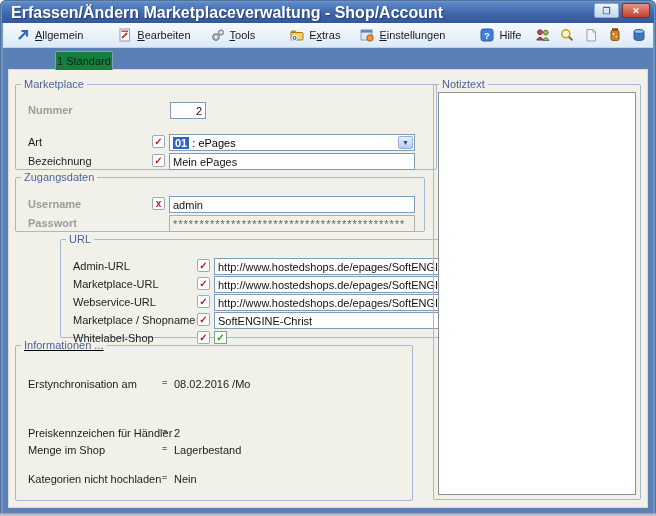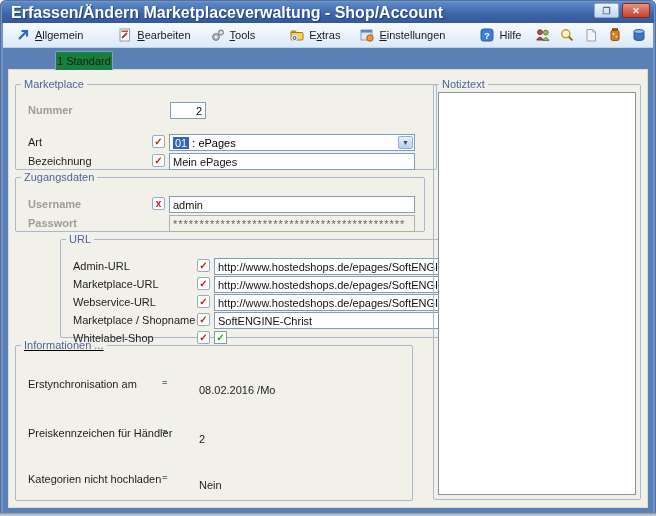--- a/index.html
+++ b/index.html
@@ -52,30 +52,30 @@
           color:#c81616;font-weight:bold;font-size:10px;line-height:11px;text-align:center;box-sizing:border-box;}
   .cb{position:absolute;left:153px;top:1px;width:13px;height:13px;background:#fff;border:1px solid #7fa08a;
           color:#1f9f1f;font-weight:bold;font-size:10px;line-height:11px;text-align:center;box-sizing:border-box;}
   
   .tb{position:absolute;left:153px;top:0;height:17px;border:1px solid #7f9db9;background:#fff;
           font-family:"Liberation Sans",sans-serif;font-size:11px;color:#111;padding:0 3px;box-sizing:border-box;}
   .w246{width:246px;} .w229{width:229px;} .w36{left:154px;width:36px;text-align:right;}
   .tb.disabled{background:#f2f1e9;border-color:#b2b0a6;color:#63635f;letter-spacing:1px;}
   .dd{position:absolute;left:153px;top:0;width:246px;height:17px;border:1px solid #7f9db9;background:#fff;
           display:flex;align-items:center;padding-left:3px;box-sizing:border-box;}
-  .dd-sel{background:#2f64c2;color:#fff;padding:0 2px;}
+  .dd-sel{background:#2f64c2;color:#fff;padding:0 2px;font-weight:bold;}
   .dd-btn{position:absolute;right:1px;top:1px;width:15px;height:13px;
           background:linear-gradient(#e9f1fc,#b6cdf0);border:1px solid #90b0dd;border-radius:2px;
           display:flex;align-items:center;justify-content:center;color:#2a4a80;font-size:7px;box-sizing:border-box;}
   .go{position:absolute;left:385px;top:1px;width:15px;height:15px;background:#cfe2f8;border:1px solid #5f87c0;
           color:#1a4a9c;font-size:10px;line-height:13px;text-align:center;border-radius:2px;box-sizing:border-box;}
   
   .eq{position:absolute;left:146px;top:2px;font-size:9px;font-weight:bold;color:#6a7684;}
   .eq::before{content:"=";}
-  .iv{position:absolute;left:158px;top:8px;color:#1c1c1c;white-space:nowrap;margin-left:25px;}
+  .iv{position:absolute;left:158px;top:2px;color:#1c1c1c;white-space:nowrap;}
   
   .notiz-area{position:absolute;left:4px;right:4px;top:2px;bottom:4px;background:#fff;
           border:1px solid #8a9099;resize:none;font-family:"Liberation Sans",sans-serif;font-size:11px;box-sizing:border-box;}
 </style>
 </head>
 <body>
 
 <div class="window">
 
   <div class="titlebar">
@@ -290,20 +290,25 @@
         <div class="row" style="top:25px">
           <span class="r-lbl">Erstynchronisation am</span>
           <span class="eq"></span>
           <span class="iv">08.02.2016 /Mo</span>
         </div>
         <div class="row" style="top:74px">
           <span class="r-lbl">Preiskennzeichen für Händler</span>
           <span class="eq"></span>
           <span class="iv">2</span>
         </div>
+        <div class="row" style="top:91px">
+          <span class="r-lbl">Menge im Shop</span>
+          <span class="eq"></span>
+          <span class="iv">Lagerbestand</span>
+        </div>
         <div class="row" style="top:120px">
           <span class="r-lbl">Kategorien nicht hochladen</span>
           <span class="eq"></span>
           <span class="iv">Nein</span>
         </div>
       </fieldset>
 
       <fieldset id="fs-notiz">
         <legend>Notiztext</legend>
         <textarea class="notiz-area" value="" style=""></textarea>

